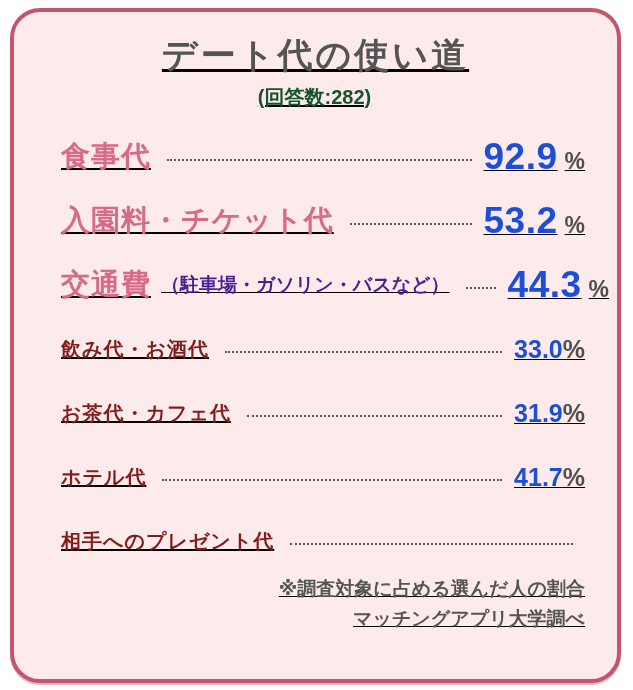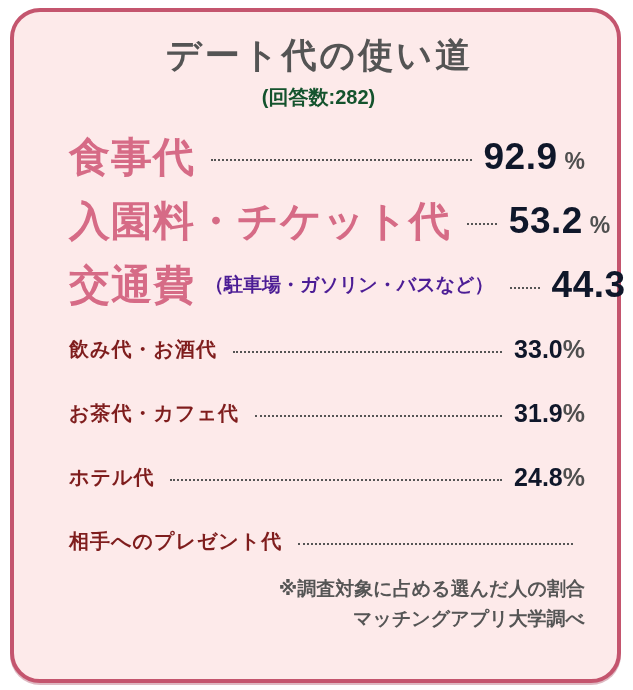--- a/index.html
+++ b/index.html
@@ -21,21 +21,22 @@
     position: absolute;
     left: 10px;
     top: 8px;
     right: 12px;
     bottom: 7px;
     background: #fdeaea;
     border: 4px solid #c4556e;
     border-radius: 30px;
     box-shadow: 0 2px 0 rgba(160, 55, 80, 0.35);
     box-sizing: border-box;
-    padding: 16px 30px 14px 38px;
+    padding: 16px 30px 14px 30px;
+    text-decoration: underline;
   }
   .title {
     text-align: center;
     font-size: 35px;
     font-weight: 800;
     color: #545454;
     letter-spacing: 3px;
     line-height: 1.2;
     margin-top: 6px;
   }
@@ -58,21 +59,21 @@
     height: 64px;
   }
   .label {
     font-size: 20px;
     font-weight: 700;
     color: #7f1d1d;
     white-space: nowrap;
     letter-spacing: 1px;
   }
   .row.em .label {
-    font-size: 41px;
+    font-size: 29px;
     font-weight: 800;
     color: #d66b86;
   }
   .note {
     font-size: 19px;
     font-weight: 700;
     color: #4c1d95;
     margin-left: 10px;
     white-space: nowrap;
     letter-spacing: 0px;
@@ -87,21 +88,21 @@
     top: 3px;
     min-width: 30px;
   }
   .value-wrap {
     white-space: nowrap;
     color: #4f4f4f;
   }
   .value {
     font-size: 25px;
     font-weight: 700;
-    color: #0f172a;
+    color: #1d4ed8;
   }
   .unit {
     font-size: 25px;
     font-weight: 700;
     color: #4f4f4f;
   }
   .row.em .value {
     font-size: 37px;
     font-weight: 800;
     letter-spacing: 0.5px;
@@ -165,21 +166,21 @@
         <span class="label">お茶代・カフェ代</span>
 
         <span class="leader"></span>
         <span class="value-wrap"><span class="value">31.9</span><span class="unit">%</span></span>
       </div>
 
       <div class="row">
         <span class="label">ホテル代</span>
 
         <span class="leader"></span>
-        <span class="value-wrap"><span class="value">24.8</span><span class="unit">%</span></span>
+        <span class="value-wrap"><span class="value">41.7</span><span class="unit">%</span></span>
       </div>
 
       <div class="row">
         <span class="label">相手へのプレゼント代</span>
 
         <span class="leader"></span>
       </div>
 
     </div>
 

